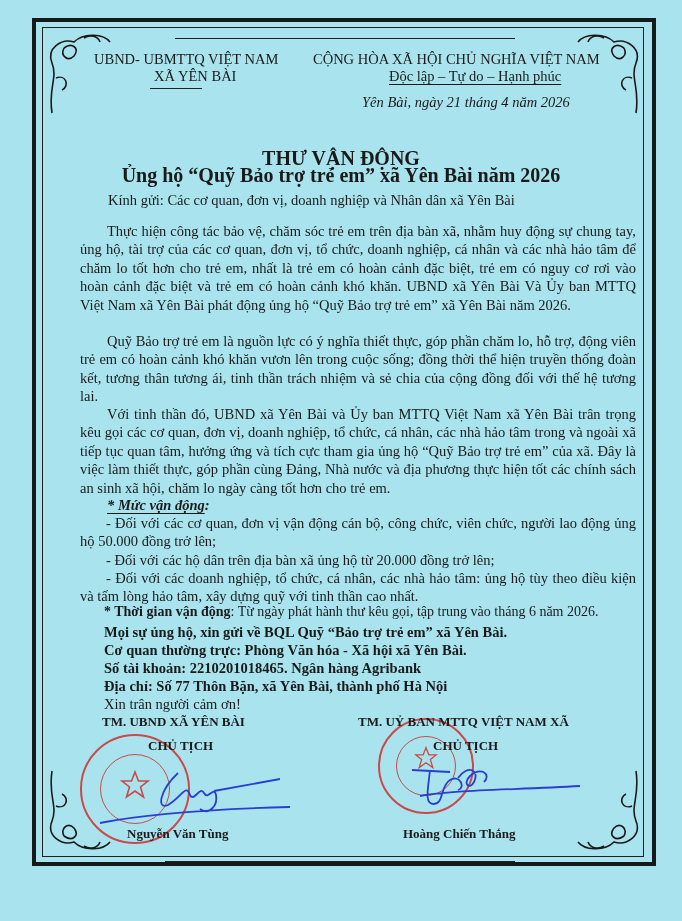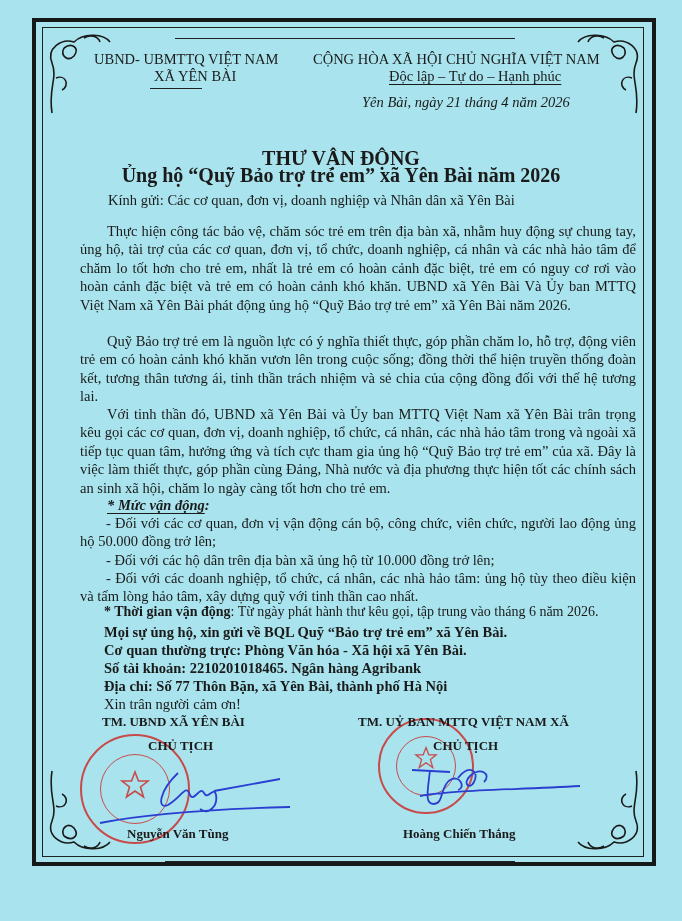--- a/index.html
+++ b/index.html
@@ -78,21 +78,21 @@
 <div class="abs title" style="top:164px;">Ủng hộ “Quỹ Bảo trợ trẻ em” xã Yên Bài năm 2026</div>
 
 <div class="abs body-text" style="left:108px;top:191px;">Kính gửi: Các cơ quan, đơn vị, doanh nghiệp và Nhân dân xã Yên Bài</div>
 
 <div class="para" style="top:222px;"><span class="ind"></span><span>Thực hiện công tác bảo vệ, chăm sóc trẻ em trên địa bàn xã, nhằm huy động sự chung tay, ủng hộ, tài trợ của các cơ quan, đơn vị, tổ chức, doanh nghiệp, cá nhân và các nhà hảo tâm để chăm lo tốt hơn cho trẻ em, nhất là trẻ em có hoàn cảnh đặc biệt, trẻ em có nguy cơ rơi vào hoàn cảnh đặc biệt và trẻ em có hoàn cảnh khó khăn. UBND xã Yên Bài Và Ủy ban MTTQ Việt Nam xã Yên Bài phát động ủng hộ “Quỹ Bảo trợ trẻ em” xã Yên Bài năm 2026.</span></div>
 <div class="para" style="top:332px;"><span class="ind"></span><span>Quỹ Bảo trợ trẻ em là nguồn lực có ý nghĩa thiết thực, góp phần chăm lo, hỗ trợ, động viên trẻ em có hoàn cảnh khó khăn vươn lên trong cuộc sống; đồng thời thể hiện truyền thống đoàn kết, tương thân tương ái, tinh thần trách nhiệm và sẻ chia của cộng đồng đối với thế hệ tương lai.</span></div>
 <div class="para" style="top:405px;"><span class="ind"></span><span>Với tinh thần đó, UBND xã Yên Bài và Ủy ban MTTQ Việt Nam xã Yên Bài trân trọng kêu gọi các cơ quan, đơn vị, doanh nghiệp, tổ chức, cá nhân, các nhà hảo tâm trong và ngoài xã tiếp tục quan tâm, hưởng ứng và tích cực tham gia ủng hộ “Quỹ Bảo trợ trẻ em” của xã. Đây là việc làm thiết thực, góp phần cùng Đảng, Nhà nước và địa phương thực hiện tốt các chính sách an sinh xã hội, chăm lo ngày càng tốt hơn cho trẻ em.</span></div>
 
 <div class="abs body-text" style="left:107px;top:496px;"><span class="bi u">* Mức vận động</span><span class="bi">:</span></div>
 <div class="para" style="top:514px;"><span class="ind" style="width:26px"></span><span>- Đối với các cơ quan, đơn vị vận động cán bộ, công chức, viên chức, người lao động ủng hộ 50.000 đồng trở lên;</span></div>
-<div class="para" style="top:551px;"><span class="ind" style="width:26px"></span><span>- Đối với các hộ dân trên địa bàn xã ủng hộ từ 10.000 đồng trở lên;</span></div>
+<div class="para" style="top:551px;"><span class="ind" style="width:26px"></span><span>- Đối với các hộ dân trên địa bàn xã ủng hộ từ 20.000 đồng trở lên;</span></div>
 <div class="para" style="top:569px;"><span class="ind" style="width:26px"></span><span>- Đối với các doanh nghiệp, tổ chức, cá nhân, các nhà hảo tâm: ủng hộ tùy theo điều kiện và tấm lòng hảo tâm, xây dựng quỹ với tinh thần cao nhất.</span></div>
 
 <div class="abs" style="left:104px;top:604px;font-size:14px;"><span class="b">* Thời gian vận động</span><span>: Từ ngày phát hành thư kêu gọi, tập trung vào tháng 6 năm 2026.</span></div>
 
 <div class="abs b body-text" style="left:104px;top:623px;">Mọi sự ủng hộ, xin gửi về BQL Quỹ “Bảo trợ trẻ em” xã Yên Bài.</div>
 <div class="abs b body-text" style="left:104px;top:641px;">Cơ quan thường trực: Phòng Văn hóa - Xã hội xã Yên Bài.</div>
 <div class="abs b body-text" style="left:104px;top:659px;">Số tài khoản: 2210201018465. Ngân hàng Agribank</div>
 <div class="abs b body-text" style="left:104px;top:677px;">Địa chỉ: Số 77 Thôn Bặn, xã Yên Bài, thành phố Hà Nội</div>
 <div class="abs body-text" style="left:104px;top:695px;">Xin trân người cảm ơn!</div>
 

